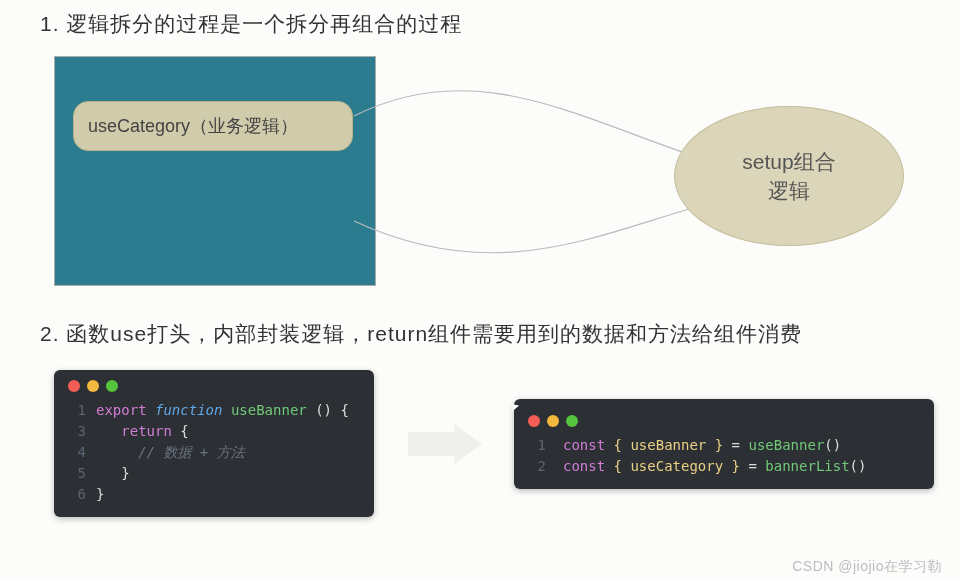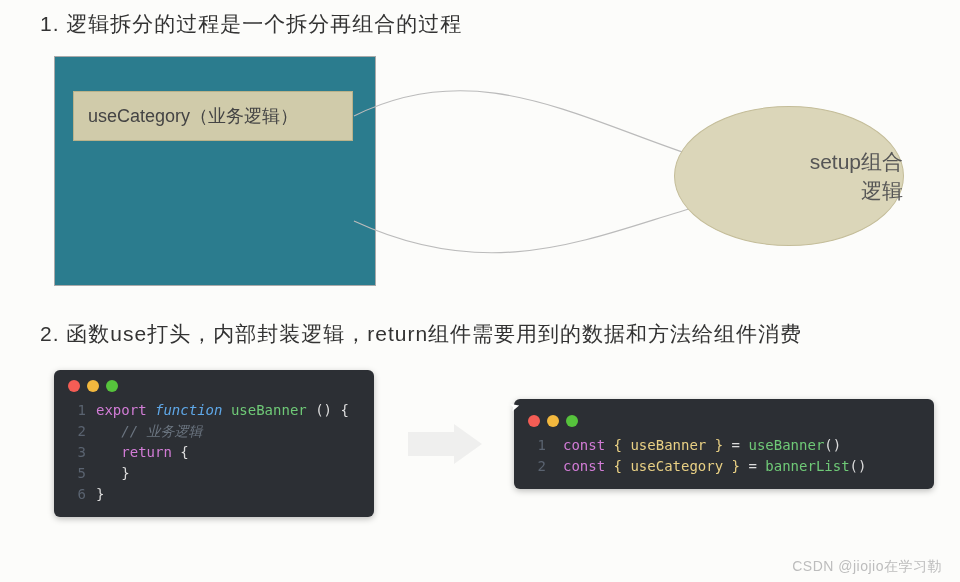--- a/index.html
+++ b/index.html
@@ -38,33 +38,33 @@
     width: 280px;
     height: 50px;
     background: #d0cbaa;
     border: 1px solid #b9b28a;
     display: flex;
     align-items: center;
     padding-left: 14px;
     font-size: 18px;
     color: #444;
   }
-  .inner1 { top: 34px; }
+  .inner1 { top: 44px; border-radius: 15px; }
   .inner2 { top: 140px; }
   .ellipse {
     position: absolute;
     left: 620px;
     top: 50px;
     width: 230px;
     height: 140px;
     background: #dbd6b9;
     border: 1px solid #c4bd99;
     border-radius: 50%;
     display: flex;
-    align-items: flex-end;
+    align-items: center;
     justify-content: center;
     flex-direction: column;
     font-size: 21px;
     color: #555;
     line-height: 1.4;
     text-align: center;
   }
   .connector {
     position: absolute;
     overflow: visible;
@@ -152,22 +152,22 @@
 
 <div class="code-row">
 
   <div class="code-block left">
     <div class="dots">
       <span class="dot r"></span>
       <span class="dot y"></span>
       <span class="dot g"></span>
     </div>
     <div class="code-line"><span class="ln">1</span><span class="kw-export">export</span> <span class="kw-func">function</span> <span class="fn-name">useBanner</span><span class="punct"> () {</span></div>
-    <div class="code-line"><span class="ln">2</span>   <span class="comment">// 业务逻辑</span></div>
     <div class="code-line"><span class="ln">3</span>   <span class="kw-return">return</span><span class="punct"> {</span></div>
+    <div class="code-line"><span class="ln">4</span>     <span class="comment">// 数据 + 方法</span></div>
     <div class="code-line"><span class="ln">5</span>   <span class="punct">}</span></div>
     <div class="code-line"><span class="ln">6</span><span class="punct">}</span></div>
   </div>
 
   <div class="arrow-big">
     <svg width="80" height="40" viewBox="0 0 80 40">
       <path d="M 4 8 L 50 8 L 50 0 L 78 20 L 50 40 L 50 32 L 4 32 Z" fill="#d9d9d9"></path>
     </svg>
   </div>
 

